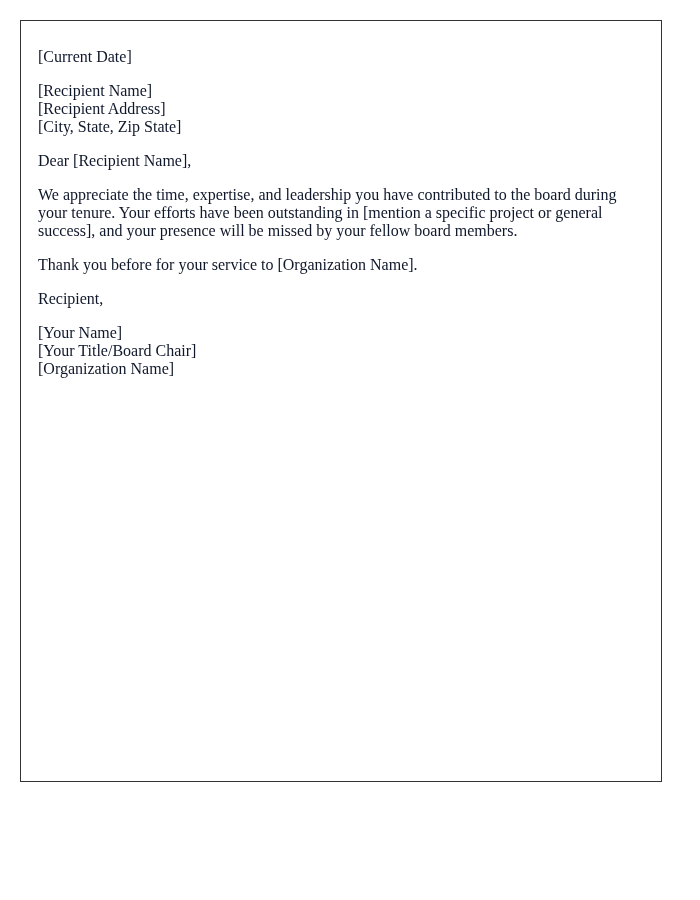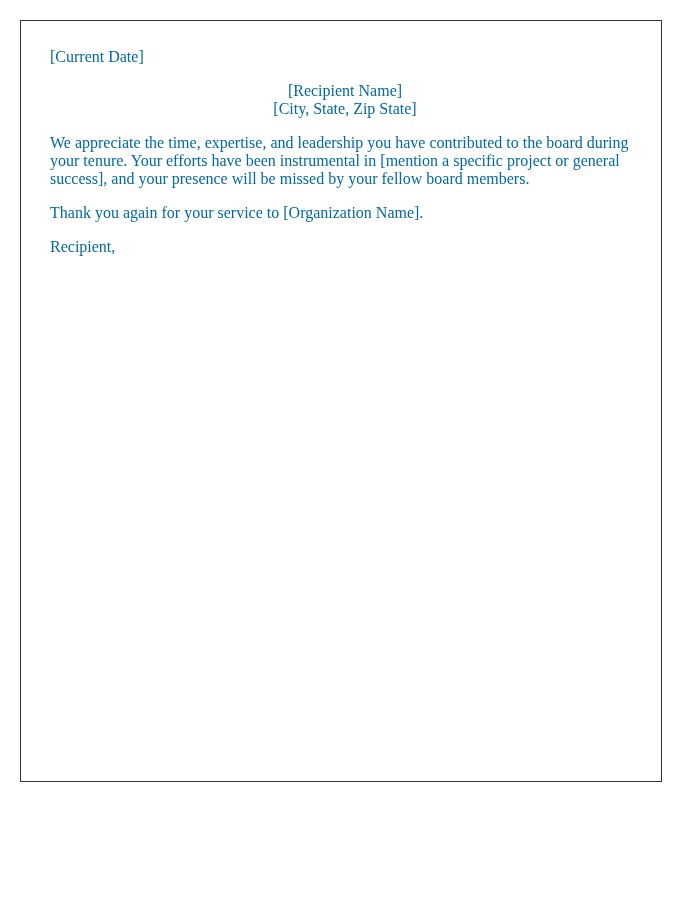--- a/index.html
+++ b/index.html
@@ -4,34 +4,41 @@
 <style>
   html, body { margin: 0; padding: 0; background: #ffffff; }
   body { width: 700px; height: 900px; position: relative; }
   .page {
     position: absolute; left: 20px; top: 20px;
     width: 640px; height: 760px;
     border: 1px solid #333333;
     box-sizing: content-box;
   }
   .content {
-    position: absolute; left: 29px; top: 27px; width: 590px;
+    position: absolute; left: 17px; top: 27px; width: 590px;
     font-family: "Liberation Serif", serif;
-    font-size: 16px; line-height: 18px; color: #0369a1;
+    font-size: 16px; line-height: 18px; color: #0f172a;
   }
   .content p { margin: 0 0 16px 0; }
-  .content .line { display: block; text-align: center; }
+  .content .line { display: block; }
 </style>
 </head>
 <body>
 
 <div class="page">
   <div class="content">
     <p>[Current Date]</p>
     <p>
       <span class="line">[Recipient Name]</span>
+      <span class="line">[Recipient Address]</span>
       <span class="line">[City, State, Zip State]</span>
     </p>
-    <p>We appreciate the time, expertise, and leadership you have contributed to the board during your tenure. Your efforts have been instrumental in [mention a specific project or general success], and your presence will be missed by your fellow board members.</p>
-    <p>Thank you again for your service to [Organization Name].</p>
+    <p>Dear [Recipient Name],</p>
+    <p>We appreciate the time, expertise, and leadership you have contributed to the board during your tenure. Your efforts have been outstanding in [mention a specific project or general success], and your presence will be missed by your fellow board members.</p>
+    <p>Thank you before for your service to [Organization Name].</p>
     <p>Recipient,</p>
+    <p>
+      <span class="line">[Your Name]</span>
+      <span class="line">[Your Title/Board Chair]</span>
+      <span class="line">[Organization Name]</span>
+    </p>
   </div>
 </div>
 
 </body></html>

